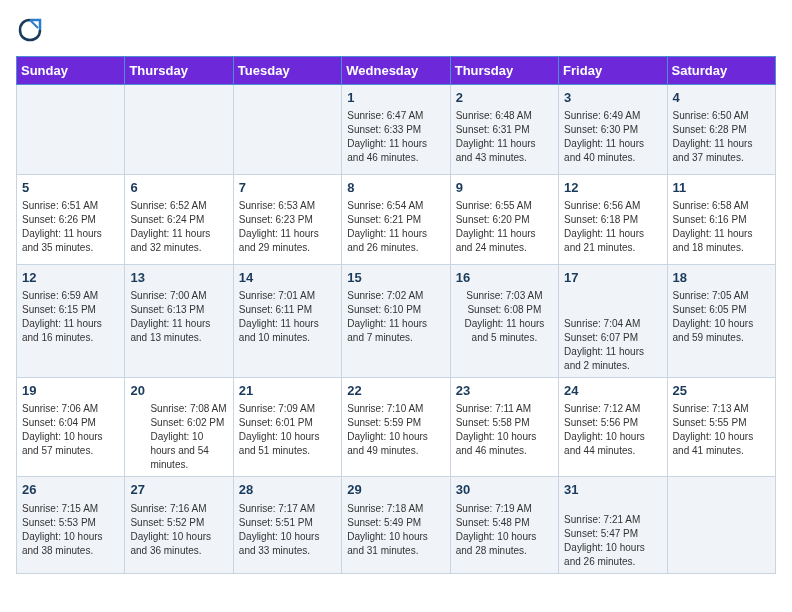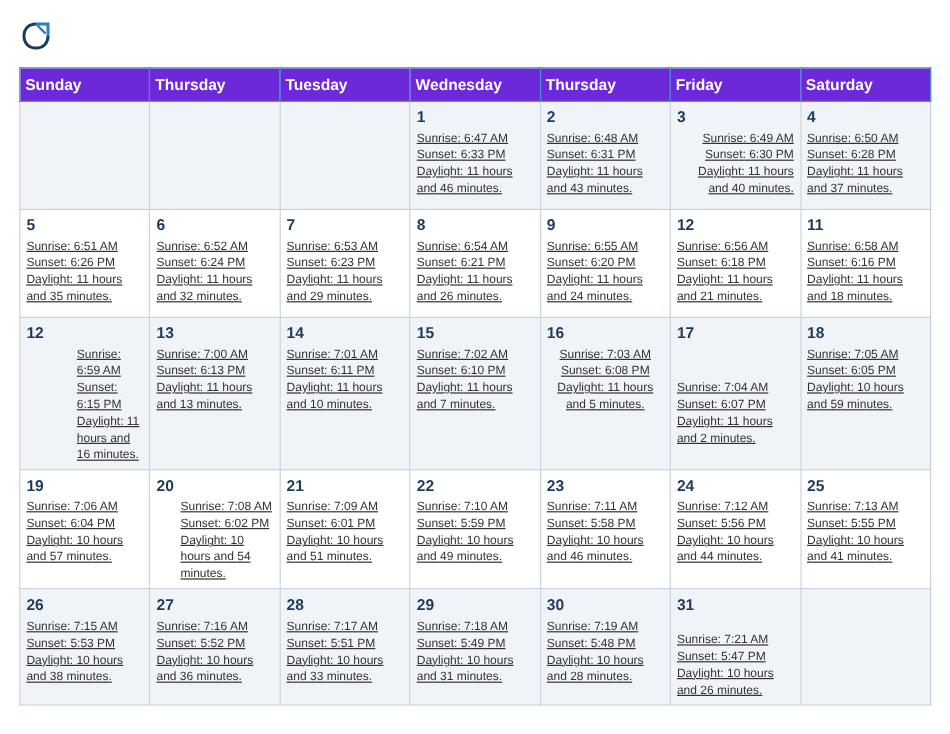--- a/index.html
+++ b/index.html
@@ -81,21 +81,20 @@
     .day-num {
       font-size: 13px;
       font-weight: bold;
       color: #1a3a5c;
       display: block;
       margin-bottom: 2px;
     }
     .cell-content {
       font-size: 10px;
       color: #333;
-      text-decoration: underline;
     }
   </style>
 </head>
 <body>
 
 <div class="header">
   <div class="logo">
     <svg class="logo-icon" viewBox="0 0 28 28">
       <rect x="0" y="0" width="28" height="28" fill="none"></rect>
       <path d="M14 4 C8 4 4 8 4 14 C4 20 8 24 14 24 C20 24 24 20 24 14" stroke="#1a3a5c" stroke-width="2.5" fill="none"></path>
@@ -138,21 +137,21 @@
 Daylight: 11 hours and 46 minutes.</div>
         </td>
         <td>
           <span class="day-num">2</span>
           <div class="cell-content" style="white-space: pre-line;">Sunrise: 6:48 AM
 Sunset: 6:31 PM
 Daylight: 11 hours and 43 minutes.</div>
         </td>
         <td>
           <span class="day-num">3</span>
-          <div class="cell-content" style="white-space: pre-line; text-align: right;">Sunrise: 6:49 AM
+          <div class="cell-content" style="white-space: pre-line;">Sunrise: 6:49 AM
 Sunset: 6:30 PM
 Daylight: 11 hours and 40 minutes.</div>
         </td>
         <td>
           <span class="day-num">4</span>
           <div class="cell-content" style="white-space: pre-line;">Sunrise: 6:50 AM
 Sunset: 6:28 PM
 Daylight: 11 hours and 37 minutes.</div>
         </td>
       </tr>
@@ -196,21 +195,21 @@
         <td>
           <span class="day-num">11</span>
           <div class="cell-content" style="white-space: pre-line;">Sunrise: 6:58 AM
 Sunset: 6:16 PM
 Daylight: 11 hours and 18 minutes.</div>
         </td>
       </tr>
       <tr>
         <td>
           <span class="day-num">12</span>
-          <div class="cell-content" style="white-space: pre-line; margin-left: 42px;">Sunrise: 6:59 AM
+          <div class="cell-content" style="white-space: pre-line;">Sunrise: 6:59 AM
 Sunset: 6:15 PM
 Daylight: 11 hours and 16 minutes.</div>
         </td>
         <td>
           <span class="day-num">13</span>
           <div class="cell-content" style="white-space: pre-line;">Sunrise: 7:00 AM
 Sunset: 6:13 PM
 Daylight: 11 hours and 13 minutes.</div>
         </td>
         <td>

